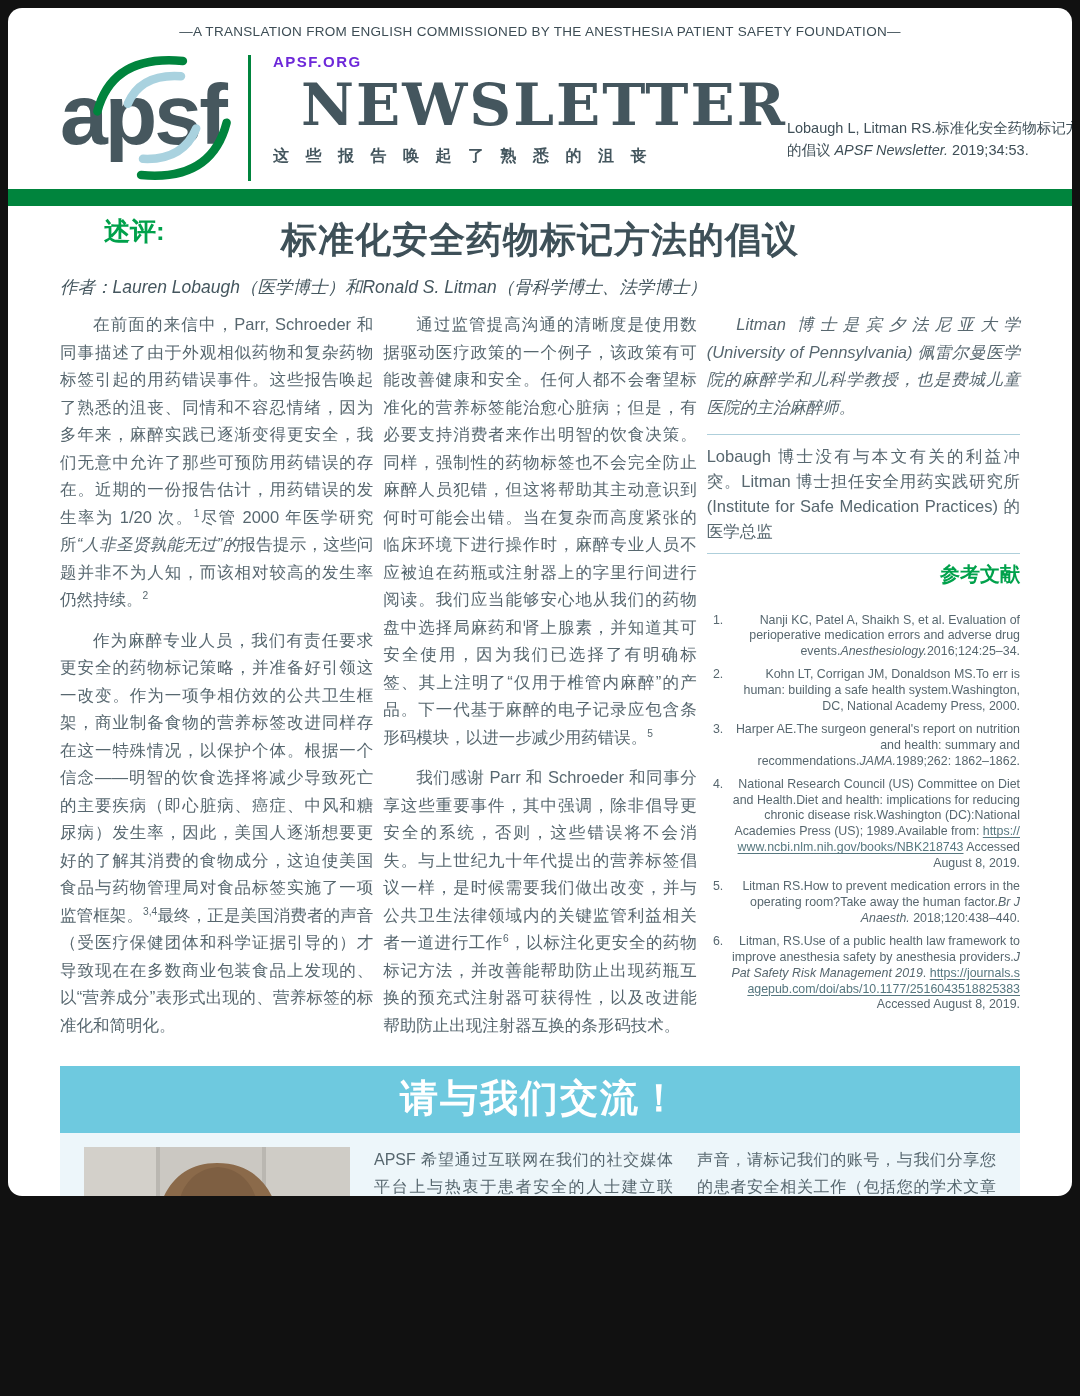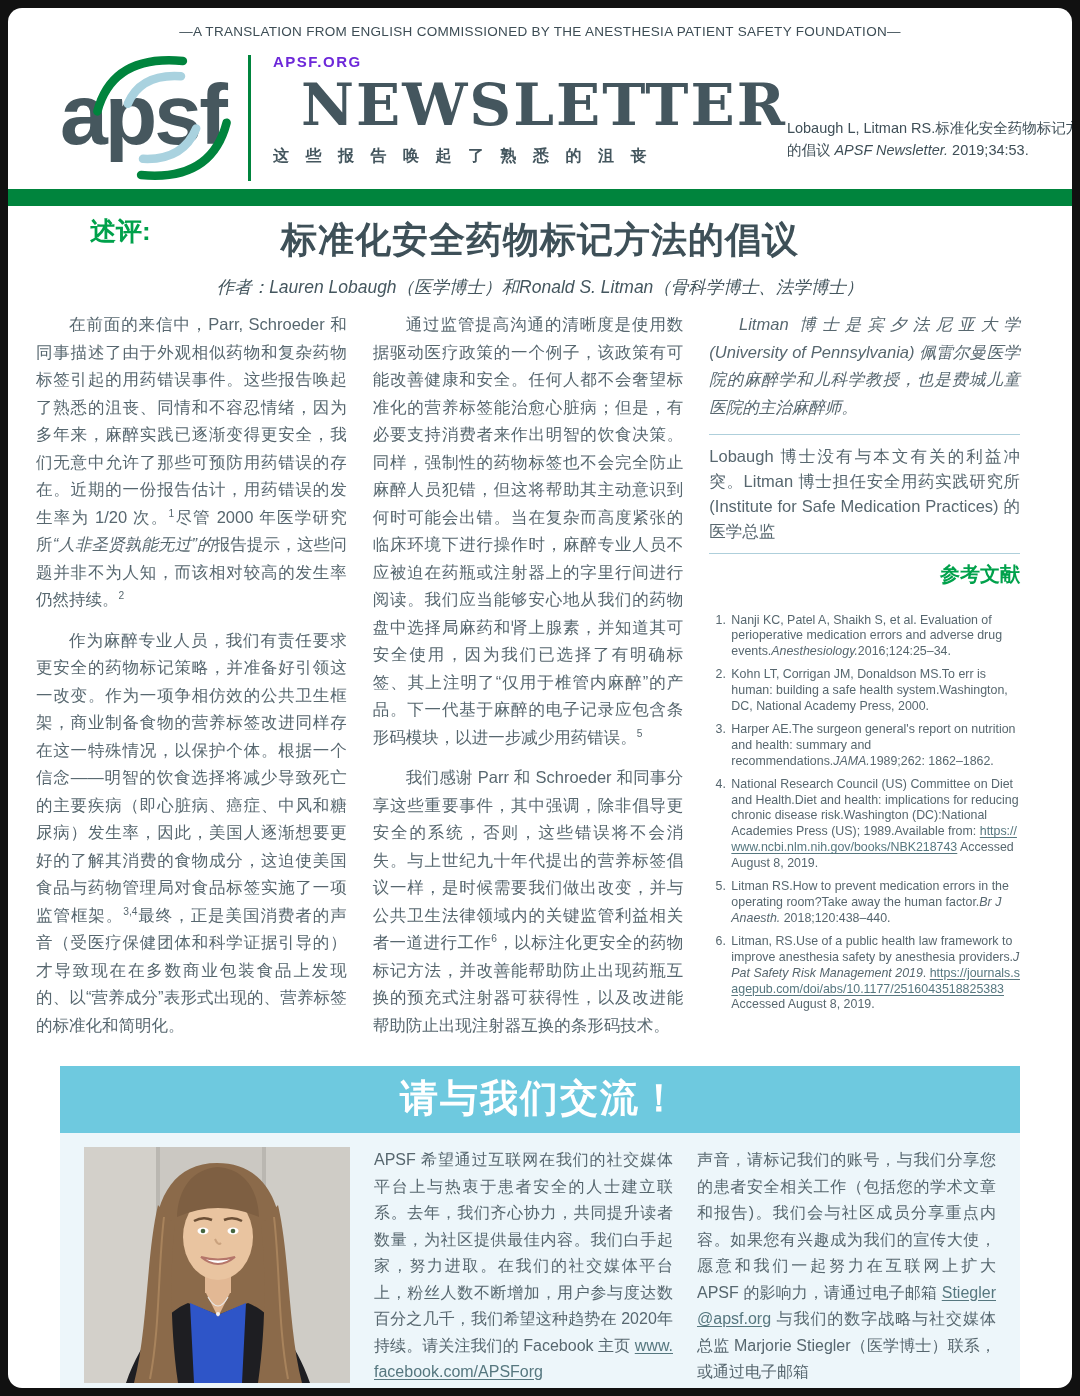--- a/index.html
+++ b/index.html
@@ -1,21 +1,21 @@
 <!DOCTYPE html>
 <html><head>
 <meta charset="utf-8">
 <style>
   html,body{margin:0;padding:0;}
   body{
     width:1080px;height:1396px;background:#111;position:relative;
     font-family:"Liberation Sans","DejaVu Sans",sans-serif;overflow:hidden;
   }
   .page{
-    position:absolute;left:8px;top:8px;width:1064px;height:1380px;
+    position:absolute;left:8px;top:8px;width:1064px;height:1188px;
     background:#ffffff;border-radius:14px;overflow:hidden;
   }
   
   .top-banner{
     text-align:center;padding-top:16px;font-size:13.5px;font-weight:500;
     color:#3d4d55;letter-spacing:.3px;
   }
   
   .header{display:flex;align-items:flex-start;padding:10px 52px 0 52px;}
   .logo-wrap{position:relative;width:178px;height:132px;flex:none;}
@@ -31,33 +31,33 @@
     font-family:"DejaVu Serif","Liberation Serif",serif;font-weight:bold;
     font-size:58px;line-height:62px;color:#44565E;letter-spacing:2px;margin-top:4px;margin-left:28px;
   }
   .news-cn{font-size:16px;font-weight:600;color:#44565E;letter-spacing:16.5px;margin-top:10px;white-space:nowrap;}
   .hdr-right{width:322px;flex:none;}
   .pagenum{text-align:right;font-size:20px;font-weight:bold;color:#44565E;padding-top:2px;}
   .citation{margin-top:44px;font-size:14.5px;line-height:1.5;color:#3f4f57;}
   .greenbar{height:17px;background:#00843D;margin-top:8px;}
   
   .title-band{position:relative;padding:10px 52px 0 52px;}
-  .kicker{position:absolute;left:82px;top:8px;font-size:26px;font-weight:bold;color:#00A14B;}
+  .kicker{position:absolute;left:96px;top:8px;font-size:26px;font-weight:bold;color:#00A14B;}
   .title{text-align:center;font-size:36px;font-weight:800;color:#3E5058;letter-spacing:1px;}
-  .byline{text-align:center;font-style:italic;font-size:17.5px;color:#44565E;margin-top:10px;}
+  .byline{font-style:italic;font-size:17.5px;color:#44565E;margin-top:10px;}
   
-  .cols{display:flex;gap:26px;padding:12px 52px 0 28px;}
+  .cols{display:flex;gap:10px;padding:12px 52px 0 52px;}
   .col{flex:1;min-width:0;font-size:16.5px;line-height:27.5px;color:#57676F;text-align:justify;}
   .body-p{margin:0 0 13px 0;text-indent:2em;}
   .bio{font-style:italic;text-indent:1.8em;margin:0 0 13px 0;}
   .coi{margin:9px 0;line-height:25px;}
   .thinrule{border:none;border-top:1px solid #aecfdb;margin:7px 0;}
   .refs-h{color:#00A14B;font-weight:bold;text-align:right;font-size:20px;margin:4px 0 24px 0;}
   ol.refs{margin:0;padding-left:20px;font-size:12.4px;line-height:15.9px;color:#57676F;text-align:left;}
-  ol.refs li{margin-bottom:7px;padding-left:2px;}
+  ol.refs li{margin-bottom:7px;padding-left:2px;text-align:right;}
   .it{font-style:italic;}
   .sup{vertical-align:super;font-size:.62em;line-height:0;}
   .lnk{color:#56777F;text-decoration:underline;text-underline-offset:2px;cursor:pointer;word-break:break-all;}
   
   .connect{margin:14px 52px 0 52px;}
   .banner{
     background:#6EC9DF;color:#fff;font-weight:800;font-size:38px;
     text-align:center;padding:7px 0 9px 0;letter-spacing:2px;
   }
   .connect-body{background:#EDF6FA;display:flex;gap:24px;padding:14px 24px 20px 24px;}

